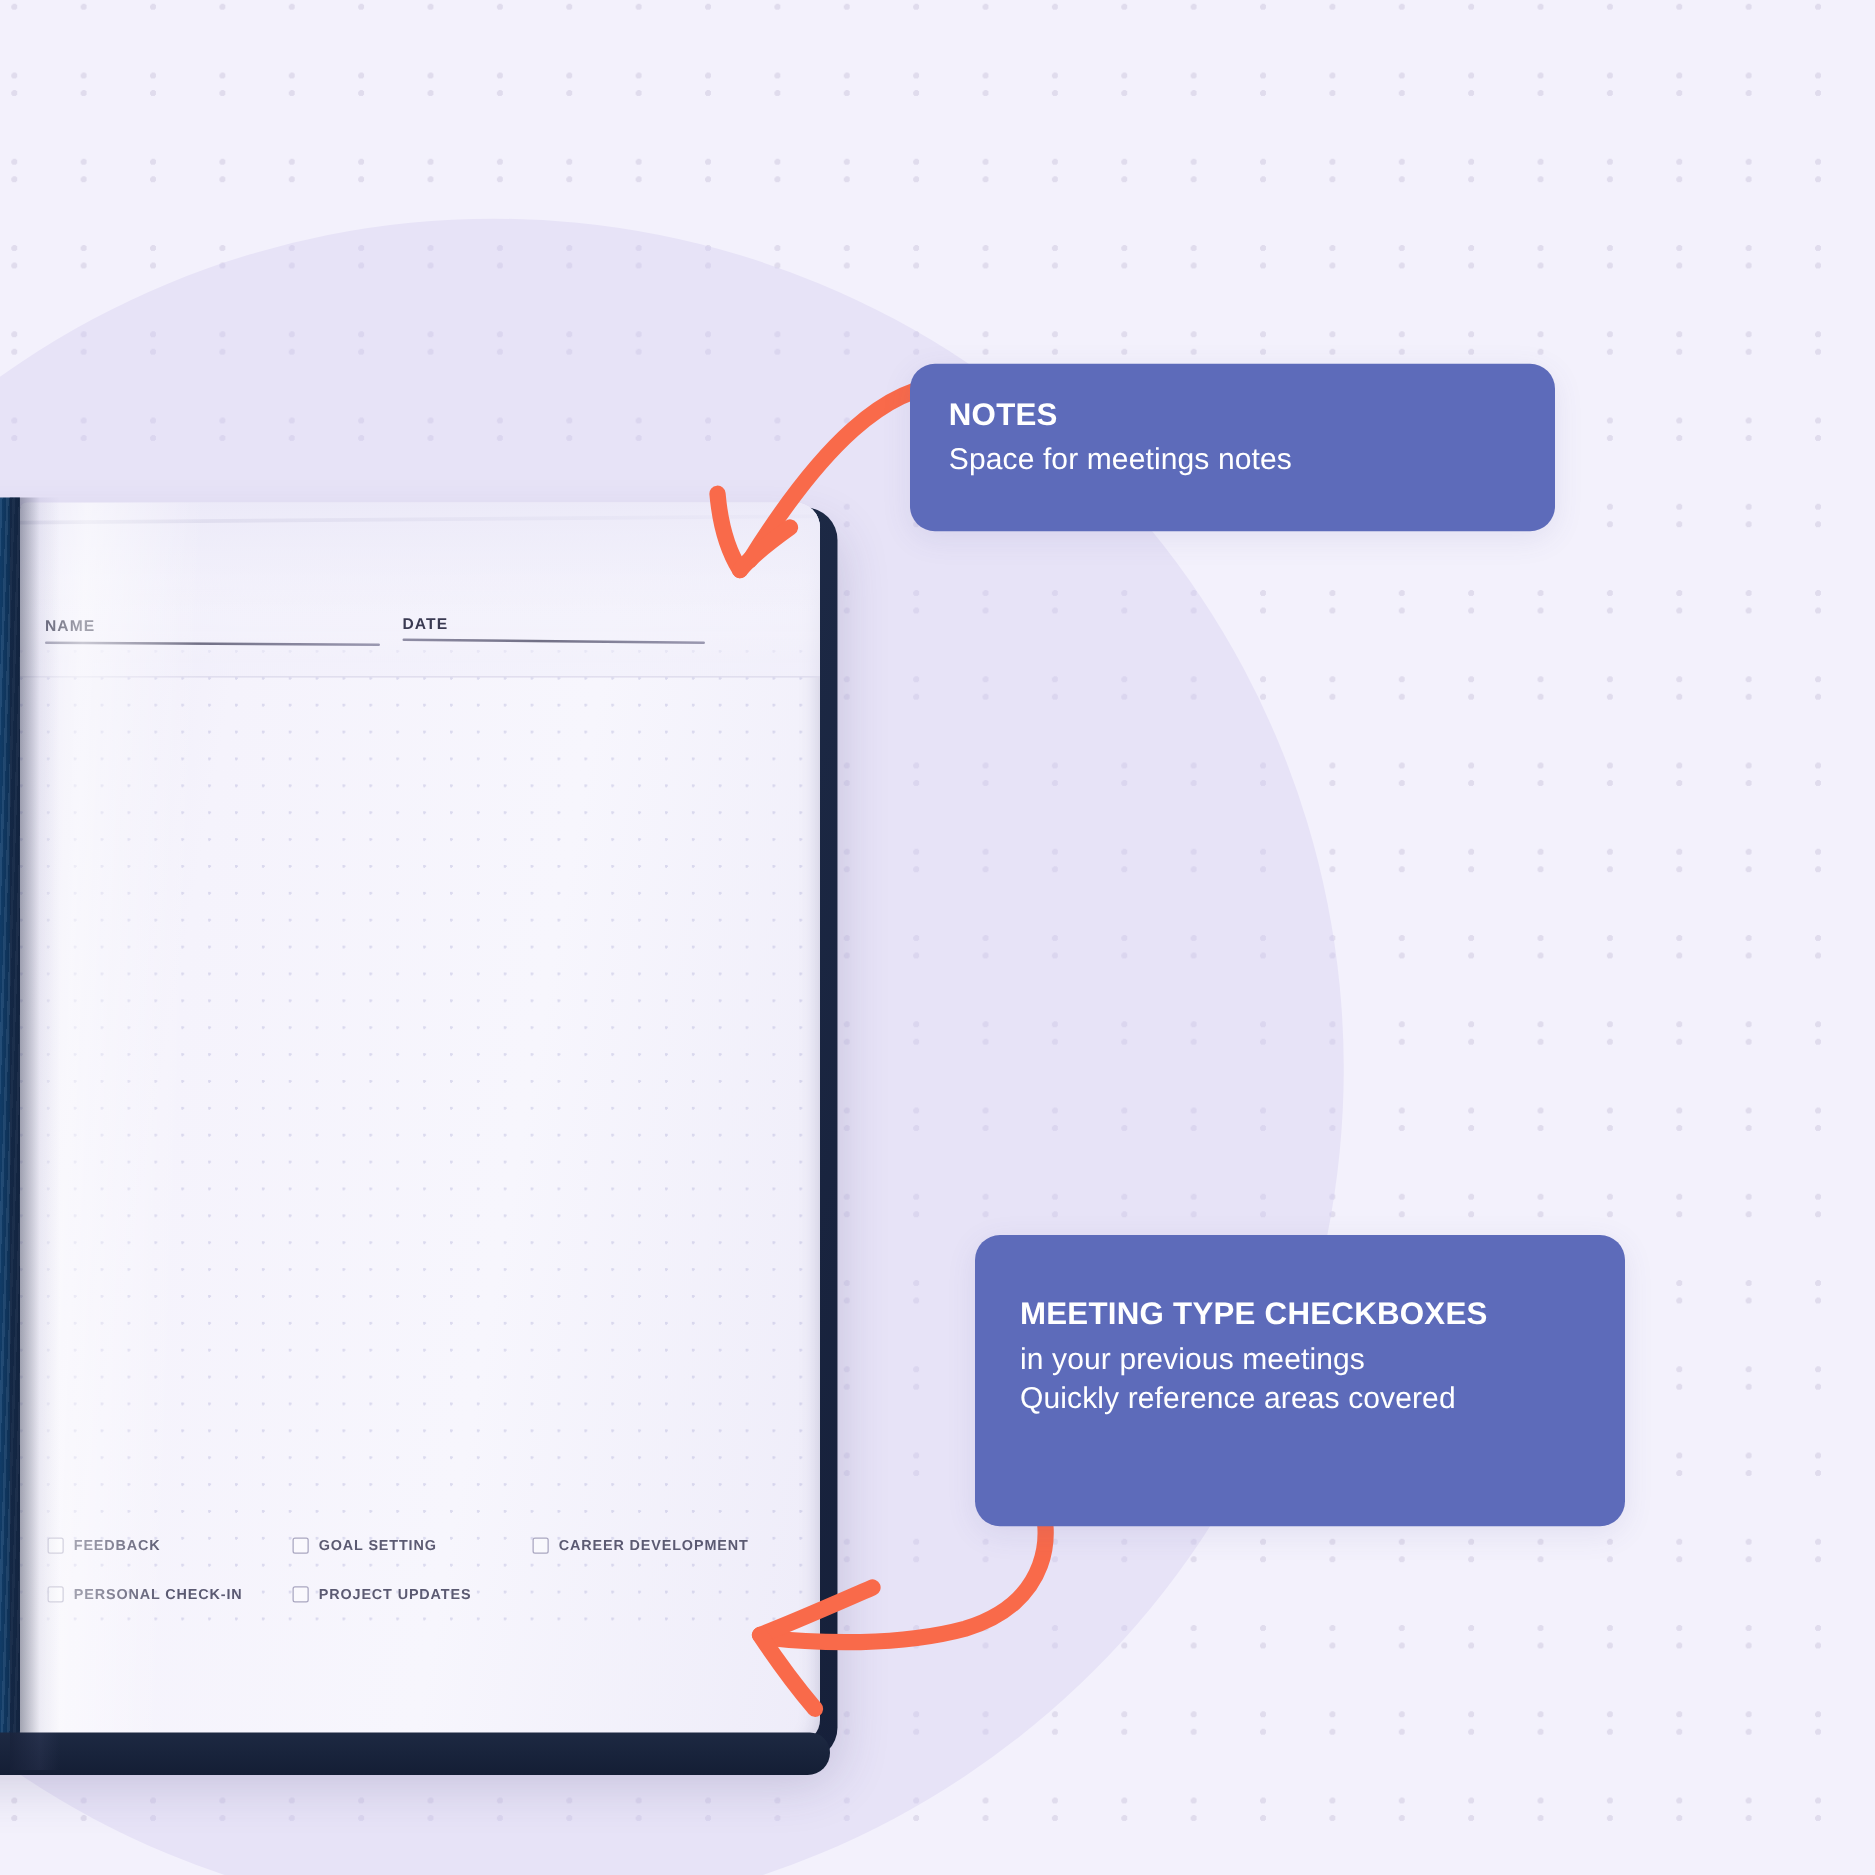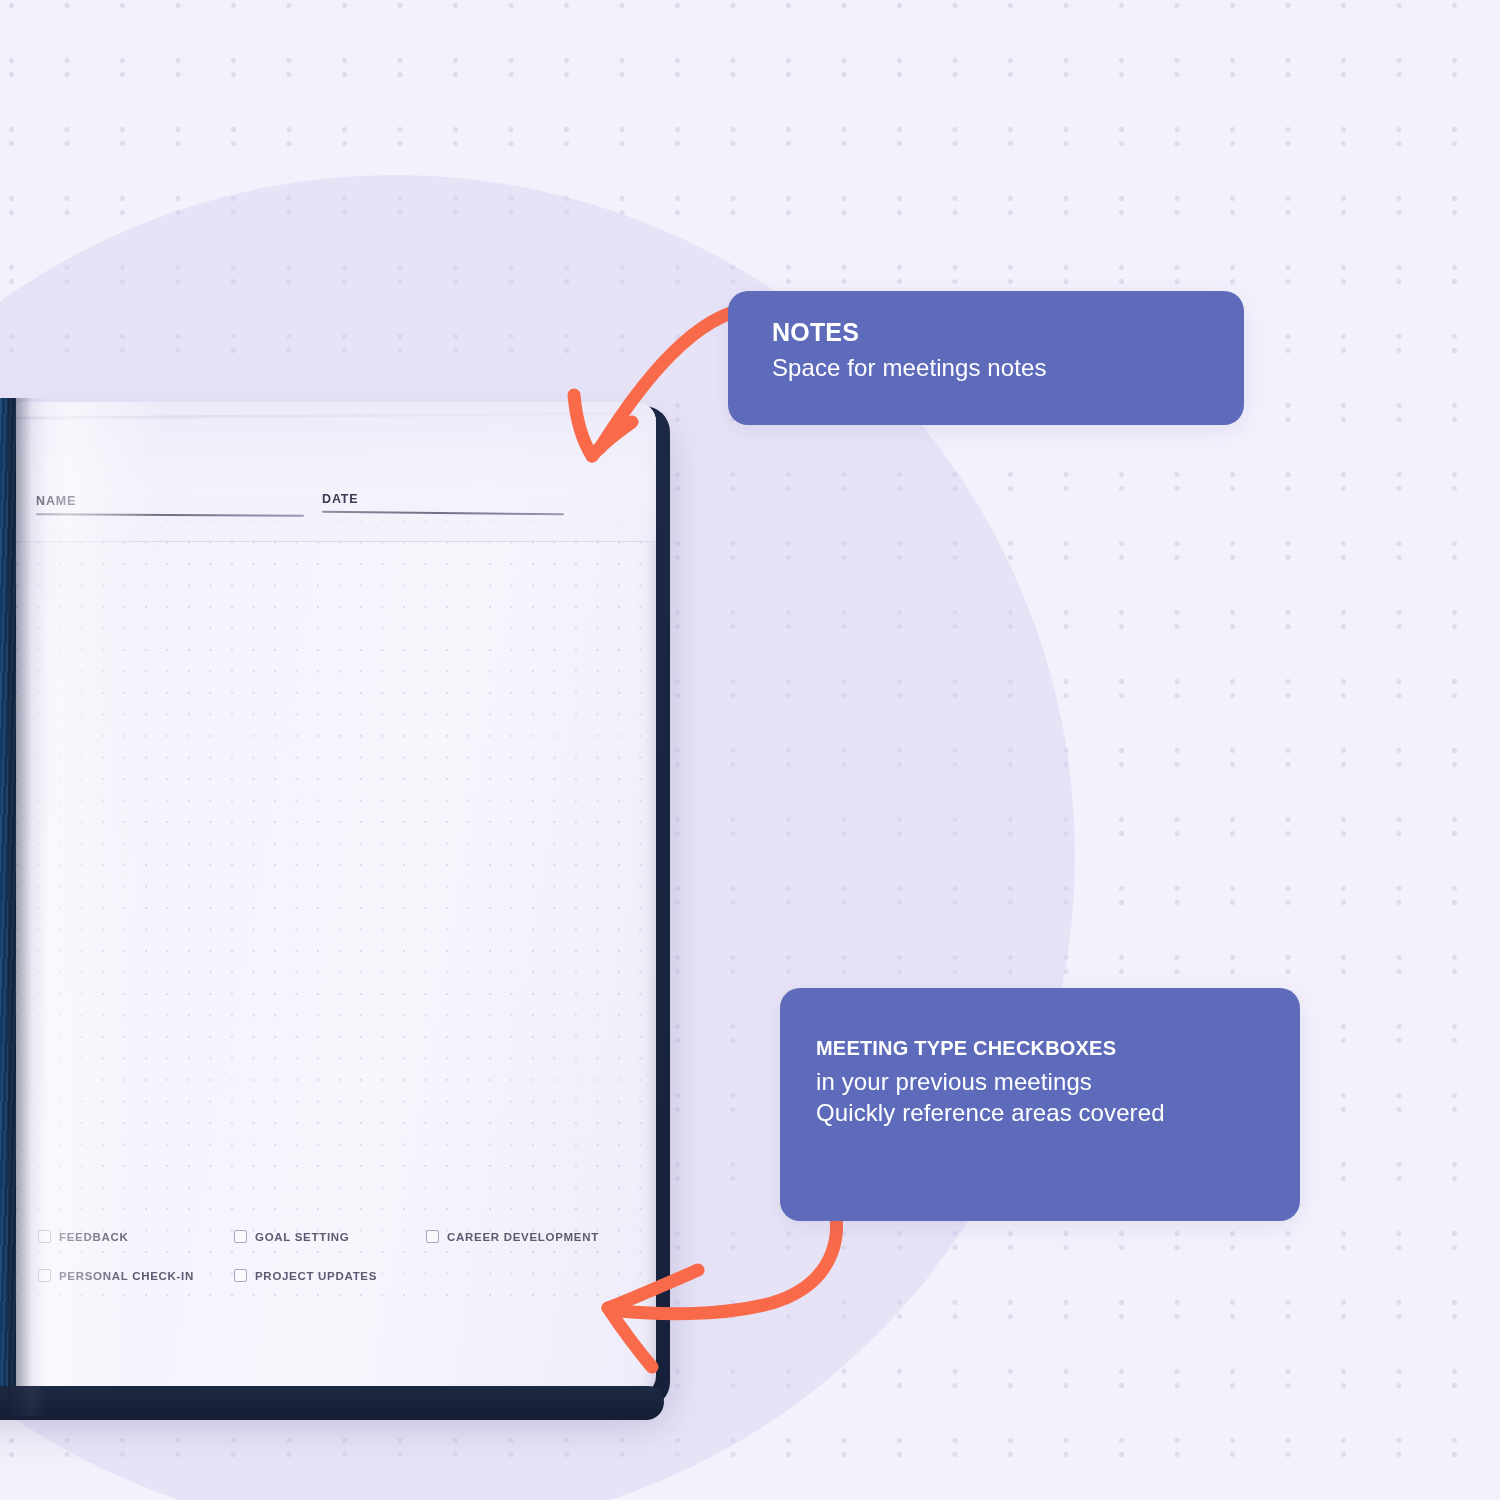--- a/index.html
+++ b/index.html
@@ -163,34 +163,34 @@
   .arrow-svg { position:absolute; overflow:visible; pointer-events:none; }
   #arrow-notes { left:560px; top:290px; width:260px; height:270px; }
   #arrow-checkboxes { left:580px; top:1175px; width:330px; height:220px; }
 
   
   .callout {
     position:absolute;
     background:#5d6bba;
     border-radius:20px;
     color:#fff;
-    padding:28px 44px;
+    padding:28px 31px;
     box-shadow:0 6px 24px rgba(80,80,150,0.10);
   }
   .callout .c-title {
     font-size:25px; font-weight:700; letter-spacing:0.2px;
     line-height:1.2; margin-bottom:6px;
   }
   .callout .c-body {
     font-size:24px; font-weight:400; line-height:1.28;
     letter-spacing:0.1px;
   }
   #callout-notes { left:728px; top:291px; width:516px; height:134px; padding-top:26px; }
   #callout-checkboxes { left:780px; top:988px; width:520px; height:233px; padding:48px 34px 34px 36px; }
-  #callout-checkboxes .c-title { font-size:20px; margin-bottom:7px; }
+  #callout-checkboxes .c-title { font-size:25px; margin-bottom:7px; }
 </style>
 </head>
 <body>
 
 <div id="stage">
 
   <div id="bg-dots"></div>
   <div id="bg-circle"></div>
   <div id="bg-circle-dots"></div>
 

